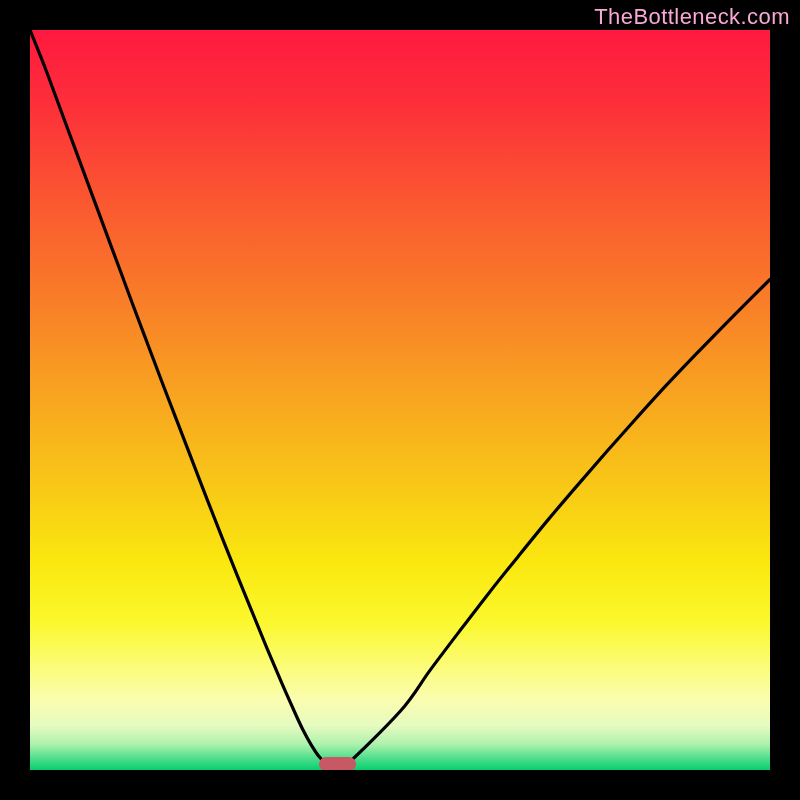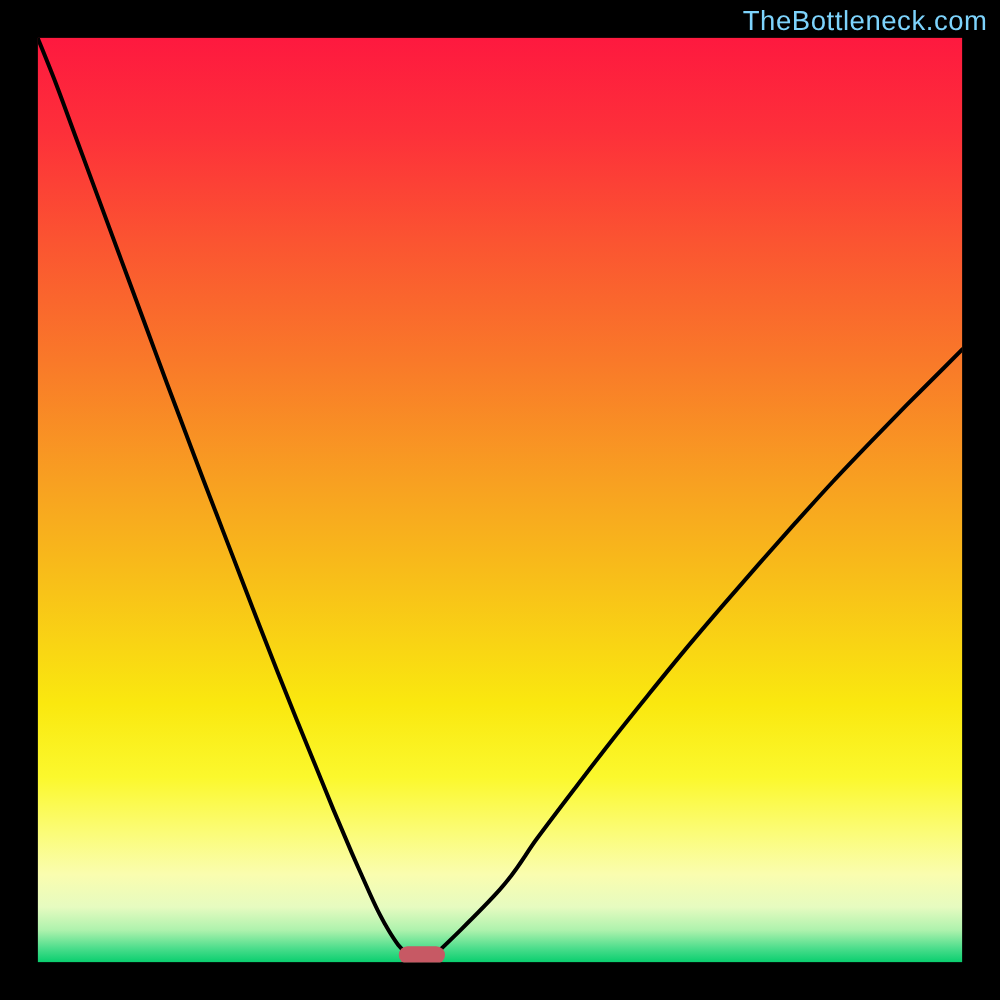--- a/index.html
+++ b/index.html
@@ -35,21 +35,21 @@
   .curve-svg {
     position: absolute;
     top: 0; left: 0;
     width: 100%;
     height: 100%;
   }
   .watermark {
     position: absolute;
     top: 4px;
     right: 10px;
-    color: #7dd3fc;
+    color: #f9a8d4;
     font-size: 22px;
     font-weight: 500;
     letter-spacing: 0.02em;
   }
   .marker {
     position: absolute;
     height: 14px;
     border-radius: 7px;
     background: #c75964;
   }

